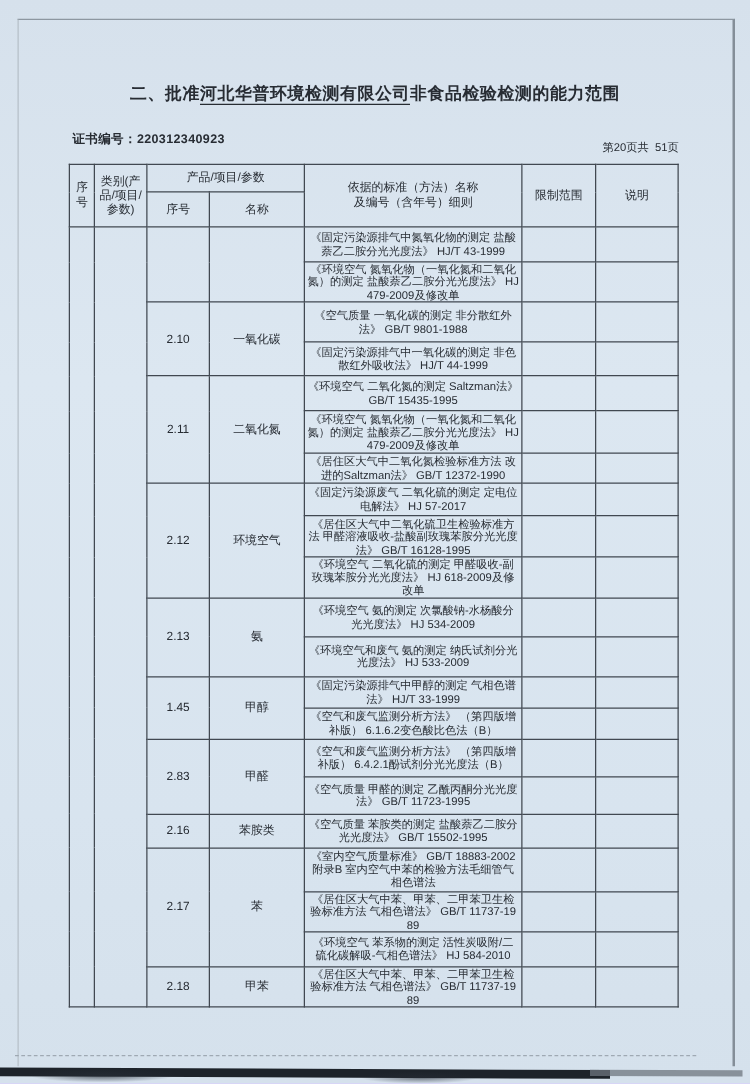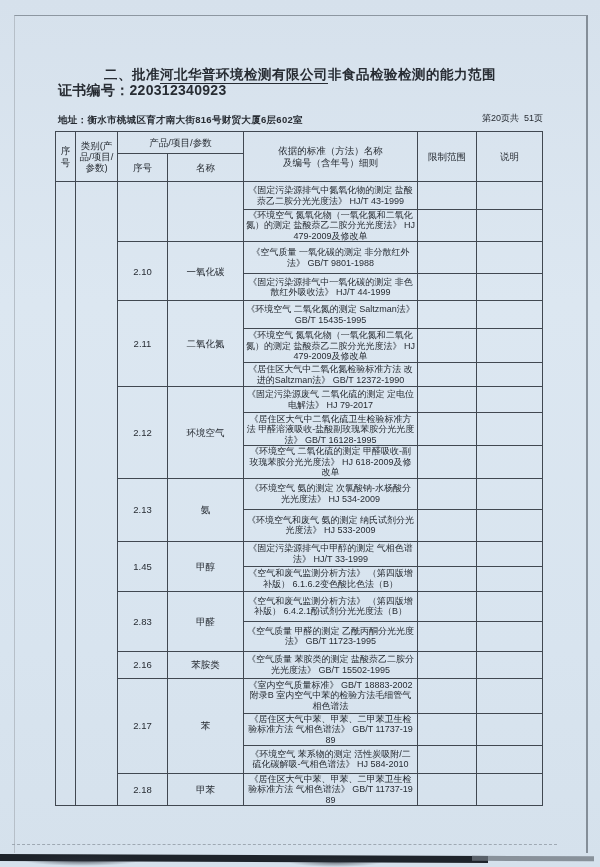--- a/index.html
+++ b/index.html
@@ -36,21 +36,21 @@
   .smudge-b {
     position:absolute; left:288px; top:857px; width:95px; height:10px;
     background:radial-gradient(ellipse at center, rgba(38,44,53,.6), rgba(38,44,53,0) 70%);
   }
   .doc-title {
     position:absolute; left:0; top:66px; width:100%; text-align:center;
     font-family:"Liberation Serif", serif;
     font-size:13.5px; font-weight:bold; letter-spacing:.5px; white-space:nowrap;
   }
   .doc-title .underlined { border-bottom:1.2px solid #272c33; padding-bottom:1px; }
-  .cert-line { position:absolute; left:58px; top:82px; font-size:14px; font-weight:bold; letter-spacing:.3px; }
+  .cert-line { position:absolute; left:58px; top:104px; font-size:10px; font-weight:bold; letter-spacing:.3px; }
   .addr-line { position:absolute; left:58px; top:114px; font-size:9.5px; font-weight:bold; letter-spacing:.3px; }
   .page-info { position:absolute; right:57px; top:112px; font-size:9px; font-weight:normal; white-space:pre; }
 
   table.cap {
     position:absolute; left:55px; top:131px; width:487px;
     border-collapse:collapse; table-layout:fixed;
     font-size:9px; color:#272c33;
     border:1.5px solid #282e37;
     padding-left:24px;
   }
@@ -72,23 +72,20 @@
   <div class="page-outline"></div>
 
   <div class="doc-title">
     <span>二、批准</span><span class="underlined">河北华普环境检测有限公司</span><span>非食品检验检测的能力范围</span>
   </div>
 
   <div class="cert-line">
     <span>证书编号：</span><span>220312340923</span>
   </div>
 
-  <div class="addr-line">
-    <span>地址：</span><span>衡水市桃城区育才南大街816号财贸大厦6层602室</span>
-  </div>
 
   <div class="page-info">第20页共  51页</div>
 
   <table class="cap">
     <colgroup>
       <col style="width:20px">
         <col style="width:42px">
         <col style="width:50px">
       <col style="width:76px">
         <col style="width:174px">
@@ -156,21 +153,21 @@
       </tr>
       <tr style="height:24px">
         <td class="std">《居住区大气中二氧化氮检验标准方法 改进的Saltzman法》 GB/T 12372-1990</td>
         <td></td>
         <td></td>
       </tr>
 
       <tr style="height:26px">
         <td class="sub-seq" rowspan="3">2.12</td>
         <td class="sub-name" rowspan="3">环境空气</td>
-        <td class="std">《固定污染源废气 二氧化硫的测定 定电位电解法》 HJ 79-2017</td>
+        <td class="std">《固定污染源废气 二氧化硫的测定 定电位电解法》 HJ 57-2017</td>
         <td></td>
         <td></td>
       </tr>
       <tr style="height:33px">
         <td class="std">《居住区大气中二氧化硫卫生检验标准方法 甲醛溶液吸收-盐酸副玫瑰苯胺分光光度法》 GB/T 16128-1995</td>
         <td></td>
         <td></td>
       </tr>
       <tr style="height:24px">
         <td class="std">《环境空气 二氧化硫的测定 甲醛吸收-副玫瑰苯胺分光光度法》 HJ 618-2009及修改单</td>

